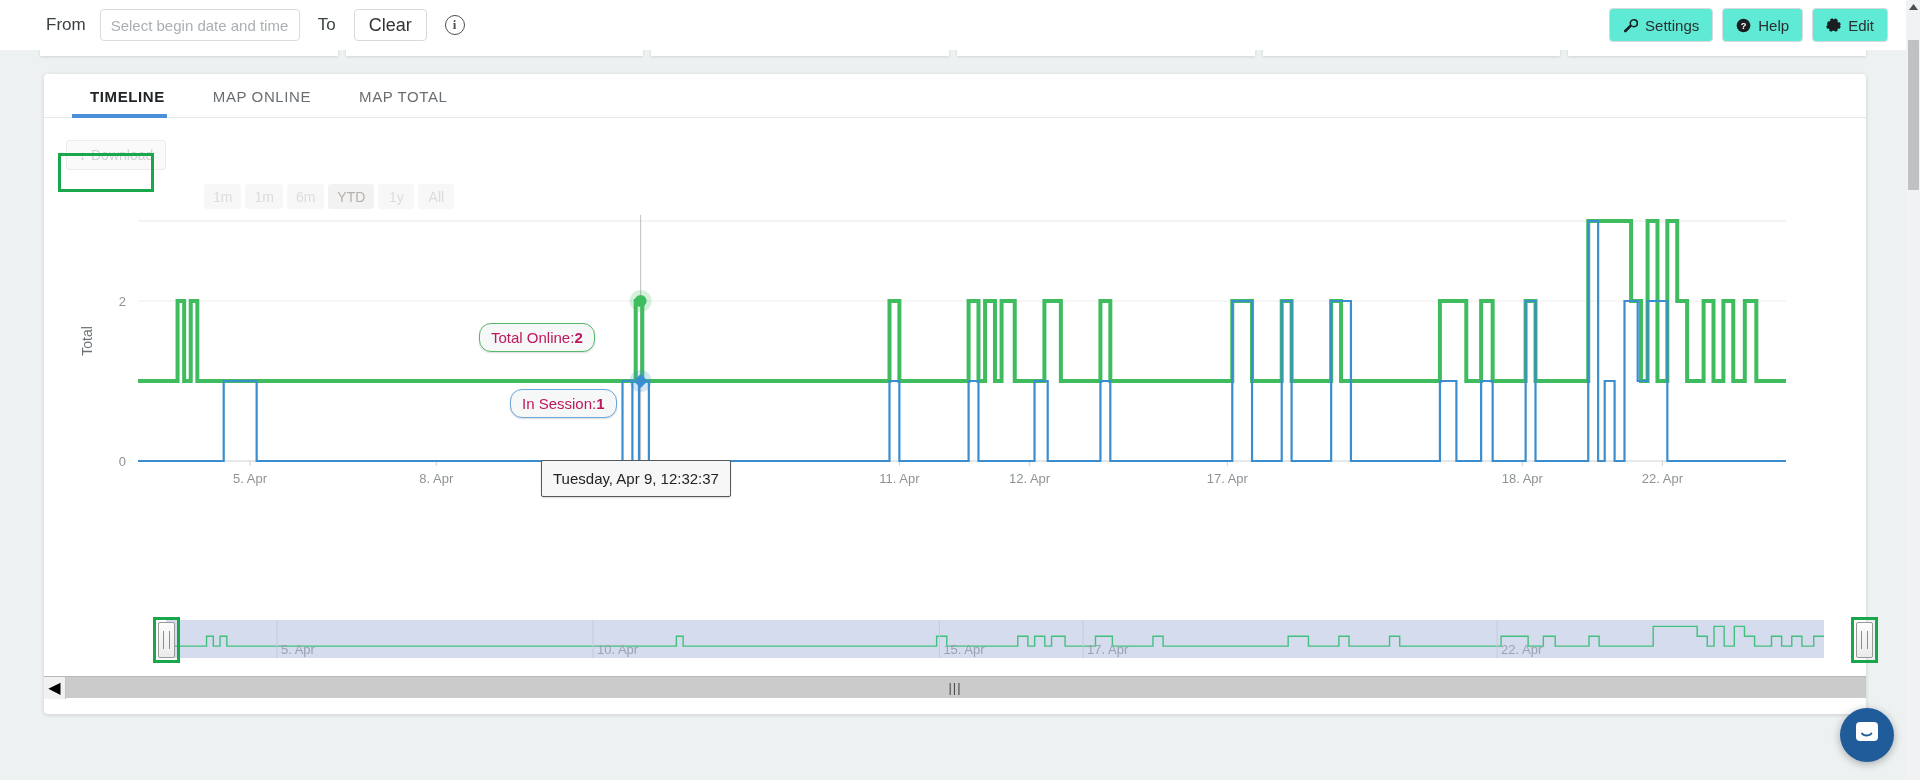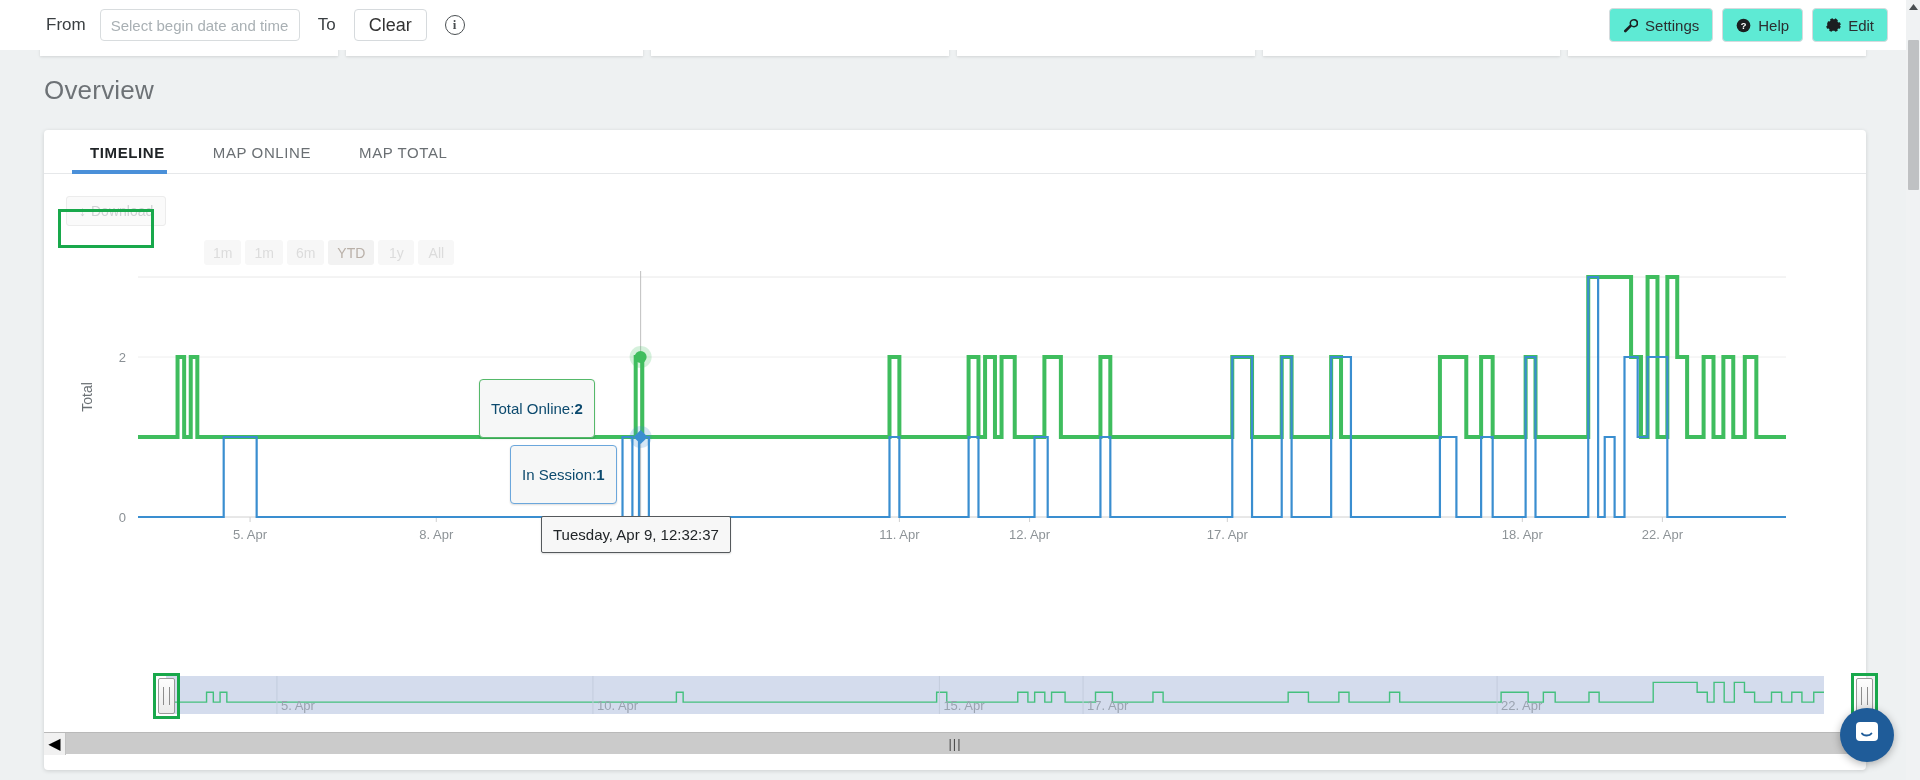--- a/index.html
+++ b/index.html
@@ -154,23 +154,23 @@
   .range-btn.sel { color: #b9b0a8; background: #f2f2f2; }
 
   
   .chart-wrap { position: relative; margin-top: 4px; height: 400px; }
   .chart-svg { display: block; }
 
   
   .tip {
     position: absolute;
     background: #f6f7f7;
-    border-radius: 4px;
-    padding: 20px 11px;
-    font-size: 15px; color: #0c4a6e;
+    border-radius: 12px;
+    padding: 5px 11px;
+    font-size: 15px; color: #be185d;
     white-space: nowrap;
     box-shadow: 0 1px 2px rgba(0,0,0,.14);
   }
   .tip b { font-weight: 700; }
   .tip-green { border: 1px solid #55b96a; }
   .tip-blue  { border: 1px solid #6ba7dc; }
   .tip-date {
     border: 1px solid #55595c;
     background: #f7f7f7;
     font-size: 15px; color: #212528;
@@ -277,21 +277,20 @@
         <svg width="15" height="15" viewBox="0 0 16 16">
             <path fill="#1b1e20" d="M8 5.3a2.7 2.7 0 1 0 0 5.4 2.7 2.7 0 0 0 0-5.4zM14.6 8l1.2-1.1-1-2.4-1.6.3-.9-.9.3-1.6L10.2.2 9 1.4H7.9L6.8.2 4.4 1.3l.3 1.6-.9.9-1.6-.3-1 2.4L1.4 8l-1.2 1.1 1 2.4 1.6-.3.9.9-.3 1.6 2.4 1 1.1-1.2H9l1.1 1.2 2.4-1-.3-1.6.9-.9 1.6.3 1-2.4z"></path>
           </svg>
       </span>
       <span>Edit</span>
     </button>
   </div>
 </div>
 
 <div class="page">
-  <div class="page-title">Overview</div>
 
   <div class="panel">
 
     <div class="tabs">
       <div class="tab active">TIMELINE</div>
       <div class="tab">MAP ONLINE</div>
       <div class="tab">MAP TOTAL</div>
     </div>
     <div class="hl-box" style="left:14px; top:79px; width:96px; height:39px;"></div>
 

